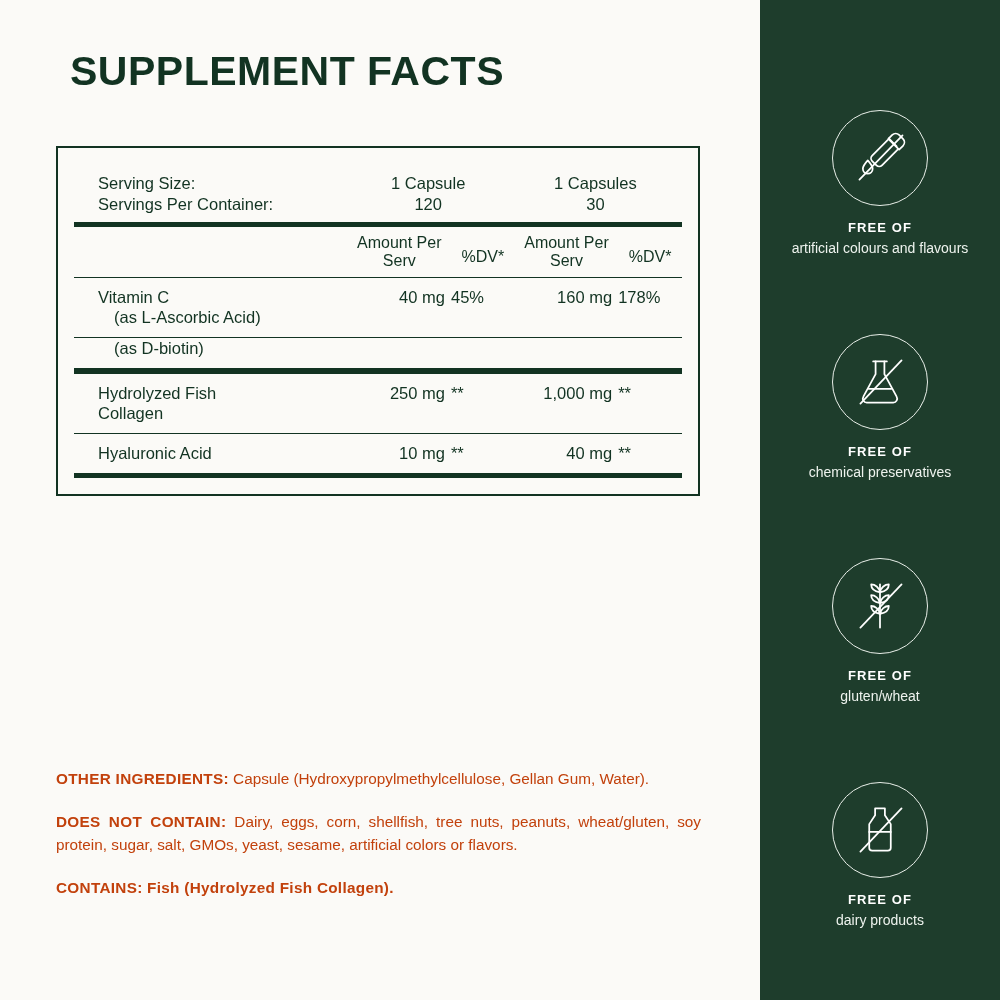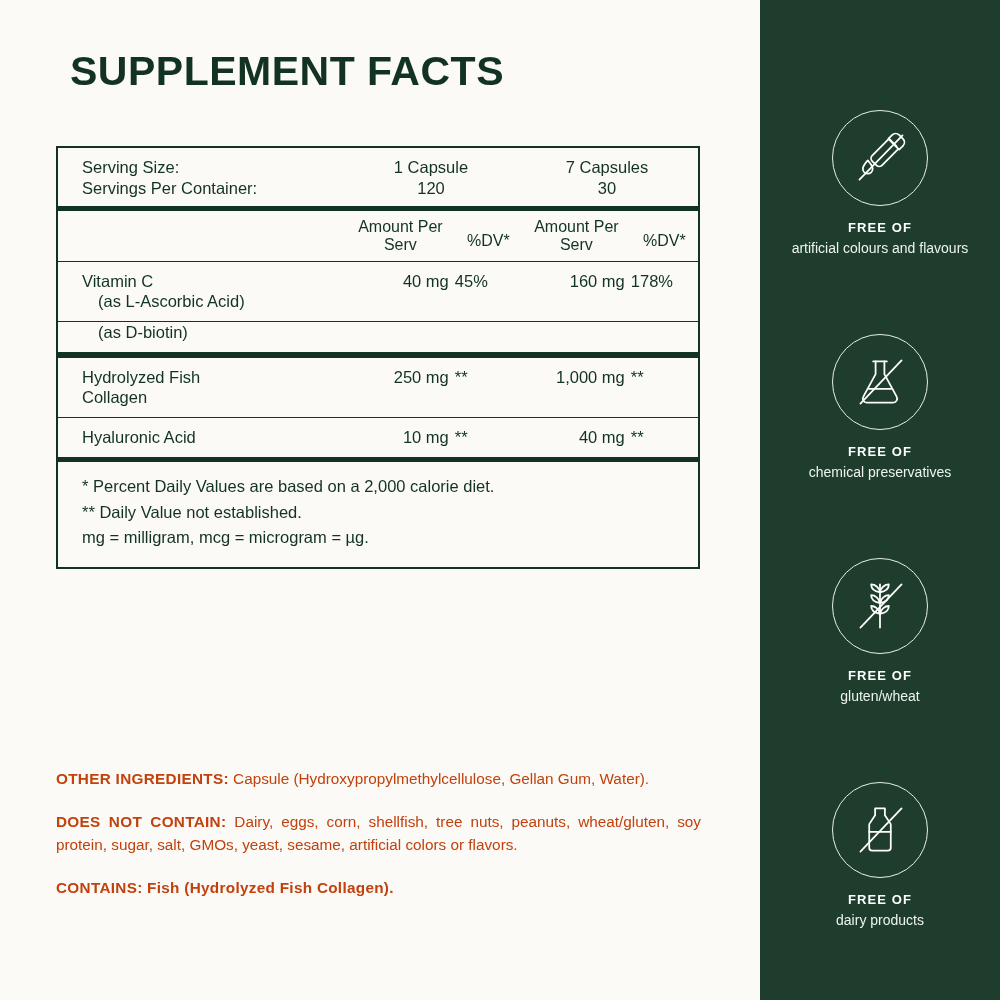--- a/index.html
+++ b/index.html
@@ -38,21 +38,21 @@
     letter-spacing: 0.5px;
     color: #123322;
   }
   .facts-box {
     position: absolute;
     left: 56px;
     top: 146px;
     width: 644px;
     border: 2px solid #123322;
     background: #fbfaf7;
-    padding: 0;
+    padding: 16px;
   }
   table.facts {
     width: 100%;
     border-collapse: collapse;
     font-size: 16.5px;
     color: #123322;
   }
   table.facts td {
     padding: 0;
     vertical-align: top;
@@ -173,21 +173,21 @@
 
     <div class="title">SUPPLEMENT FACTS</div>
 
     <div class="facts-box">
       <table class="facts">
 
         <tbody>
             <tr class="serv-row">
           <td class="c-name pad-l">Serving Size:</td>
           <td class="c-amt1" colspan="2" style="text-align:center;">1 Capsule</td>
-          <td class="c-amt2" colspan="2" style="text-align:center;">7 Capsules</td>
+          <td class="c-amt2" colspan="2" style="text-align:center;">1 Capsules</td>
         </tr>
         <tr class="serv-row second">
           <td class="c-name pad-l">Servings Per Container:</td>
           <td class="c-amt1" colspan="2" style="text-align:center;">120</td>
           <td class="c-amt2" colspan="2" style="text-align:center;">30</td>
         </tr>
 
         <tr class="rule-thick">
               <td colspan="5"></td>
             </tr>
@@ -276,25 +276,20 @@
           <td class="c-amt2">40 mg</td>
           <td class="c-dv2">**</td>
         </tr>
 
         <tr class="rule-thick">
               <td colspan="5"></td>
             </tr>
       </tbody>
         </table>
 
-      <div class="footnotes">
-        <div>* Percent Daily Values are based on a 2,000 calorie diet.</div>
-        <div>** Daily Value not established.</div>
-        <div>mg = milligram, mcg = microgram = µg.</div>
-      </div>
     </div>
 
     <div class="notes">
       <p>
         <b>OTHER INGREDIENTS:</b><span> Capsule (Hydroxypropylmethylcellulose, Gellan Gum, Water).</span>
       </p>
       <p>
         <b>DOES NOT CONTAIN:</b><span> Dairy, eggs, corn, shellfish, tree nuts, peanuts, wheat/gluten, soy protein, sugar, salt, GMOs, yeast, sesame, artificial colors or flavors.</span>
       </p>
       <p>

